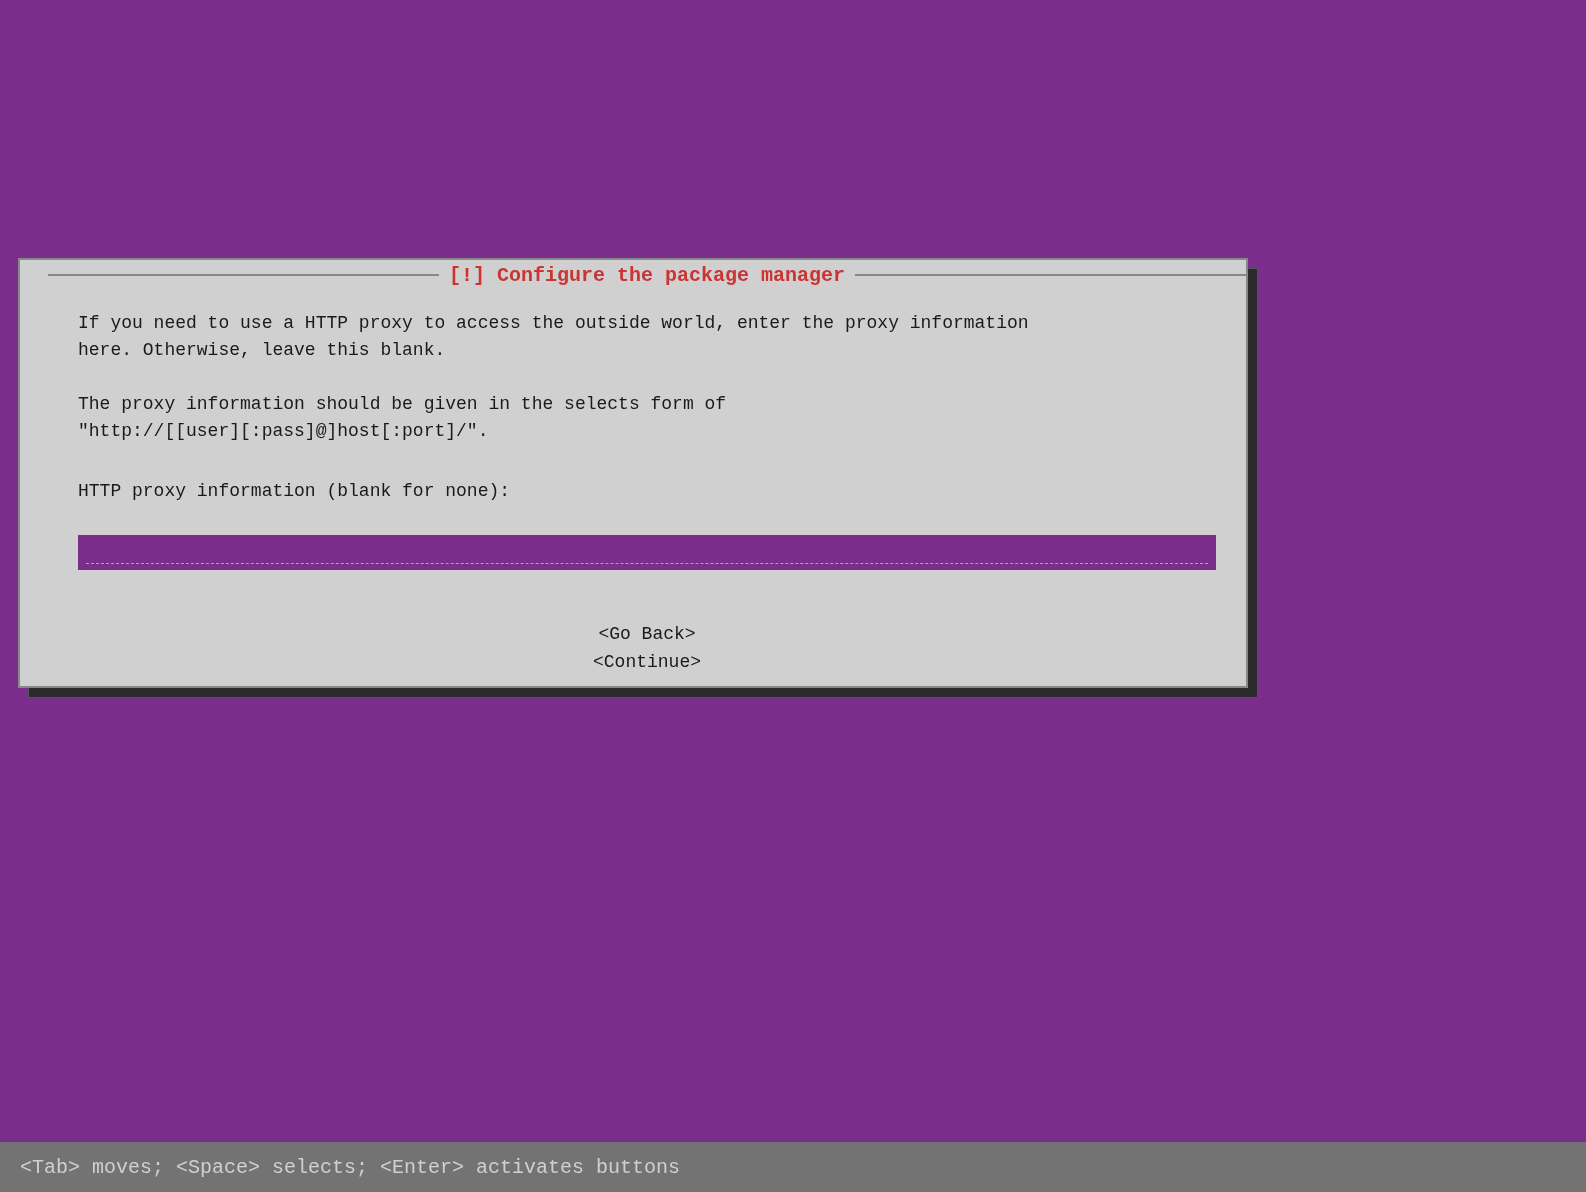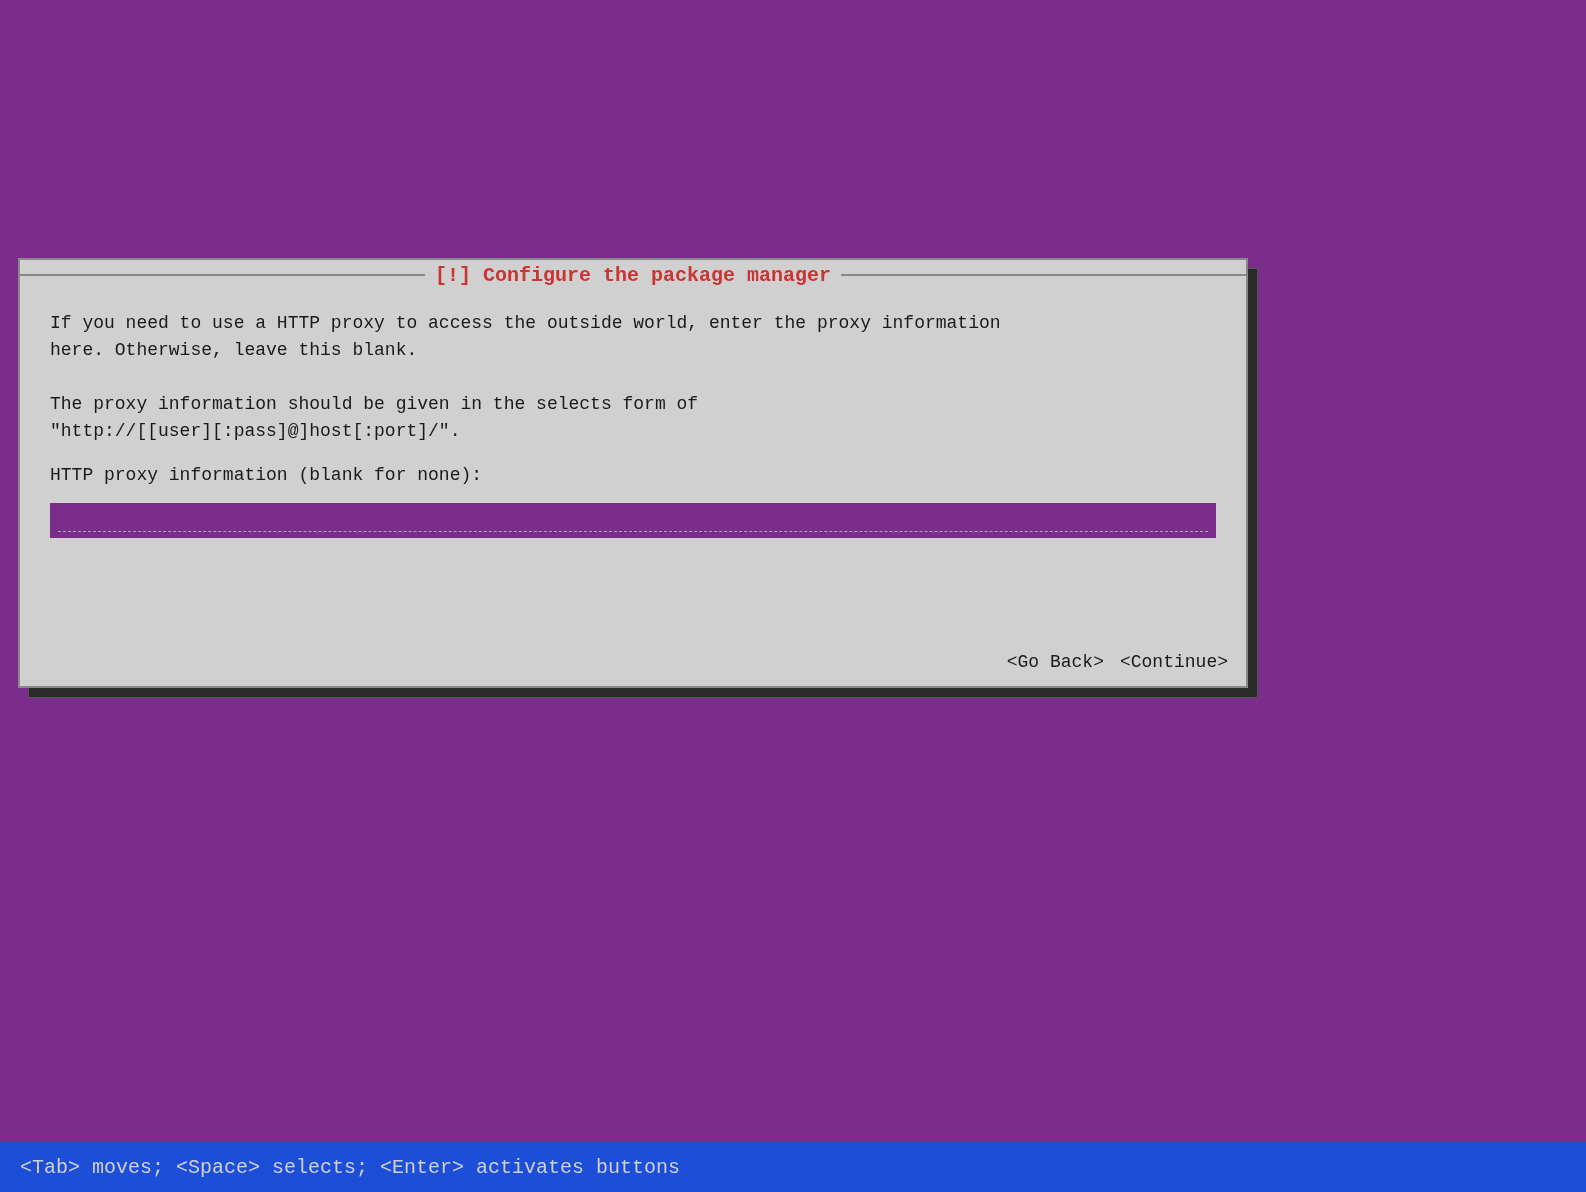--- a/index.html
+++ b/index.html
@@ -37,20 +37,21 @@
     .dialog {
       position: absolute;
       top: 258px;
       left: 18px;
       width: 1230px;
       height: 430px;
       background-color: #d0d0d0;
       border: 2px solid #888;
       display: flex;
       flex-direction: column;
+      padding-left: 28px;
     }
 
     .dialog-title-bar {
       display: flex;
       align-items: center;
       justify-content: center;
       padding: 0;
       position: relative;
       height: 30px;
       flex-shrink: 0;
@@ -69,21 +70,21 @@
       font-weight: bold;
       padding: 0 10px;
       white-space: nowrap;
     }
 
     .dialog-body {
       flex: 1;
       padding: 20px 30px;
       display: flex;
       flex-direction: column;
-      gap: 0;
+      gap: 16px;
     }
 
     .dialog-description {
       font-family: 'Courier New', Courier, monospace;
       font-size: 18px;
       color: #1a1a1a;
       line-height: 1.5;
       margin-bottom: 20px;
     }
 
@@ -115,39 +116,40 @@
     .input-underline {
       border-bottom: 1px dashed #aaa;
       margin-top: 2px;
     }
 
     .dialog-buttons {
       display: flex;
       justify-content: flex-end;
       padding: 0 10px 10px 10px;
       margin-top: auto;
+      flex-direction: column;
     }
 
     .dialog-button {
       font-family: 'Courier New', Courier, monospace;
       font-size: 18px;
       color: #1a1a1a;
       background: transparent;
       border: none;
       cursor: pointer;
       padding: 4px 8px;
     }
 
     .status-bar {
       position: absolute;
       bottom: 0;
       left: 0;
       width: 100%;
       height: 50px;
-      background-color: #1d4ed8;
+      background-color: #737373;
       display: flex;
       align-items: center;
       padding: 0 20px;
     }
 
     .status-bar-text {
       font-family: 'Courier New', Courier, monospace;
       font-size: 20px;
       color: #d0d0d0;
     }

